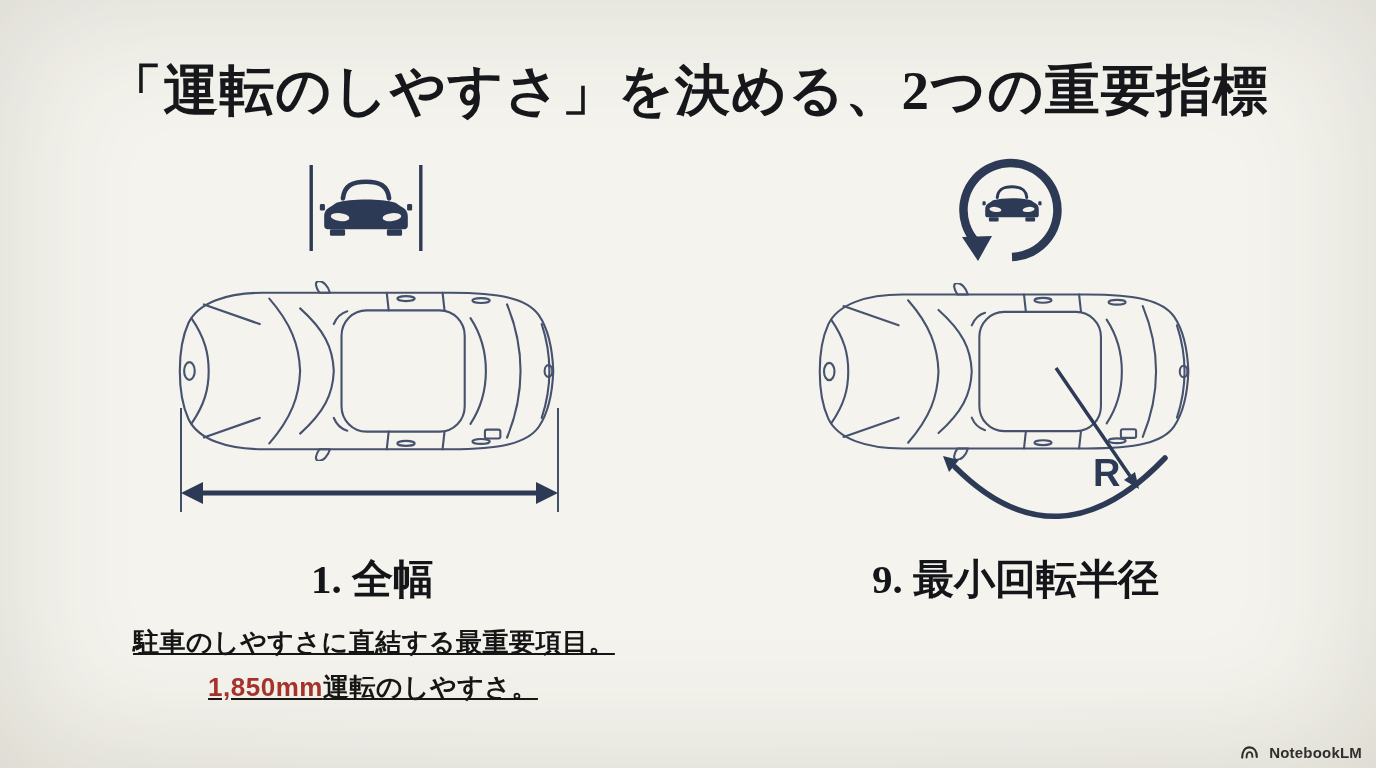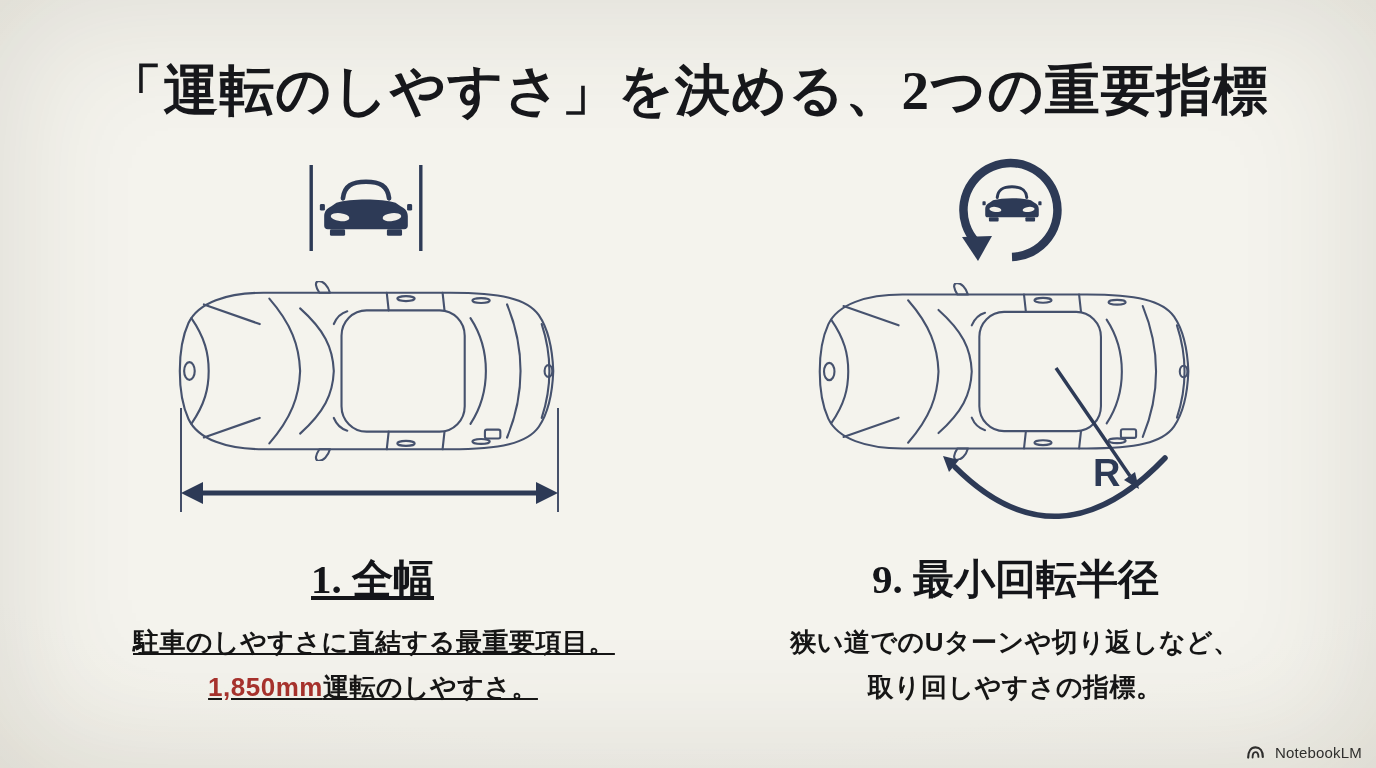--- a/index.html
+++ b/index.html
@@ -14,33 +14,33 @@
     position:absolute;top:54px;left:0;width:100%;text-align:center;
     font-family:"Liberation Serif","DejaVu Serif",serif;font-weight:700;
     font-size:55px;letter-spacing:1px;color:#17181c;white-space:nowrap;
   }
   .abs{position:absolute;}
   .heading{
     position:absolute;top:552px;width:465px;text-align:center;
     font-family:"Liberation Serif","DejaVu Serif",serif;font-weight:700;
     font-size:41px;color:#141519;white-space:nowrap;
   }
-  .heading.left{left:140px;text-decoration:underline;}
+  .heading.left{left:140px;}
   .heading.right{left:783px;}
   .desc{
     position:absolute;top:620px;width:480px;text-align:center;
     font-size:26px;font-weight:700;line-height:45px;color:#161616;
     letter-spacing:.5px;white-space:nowrap;
   }
   .desc.left{left:133px;text-decoration:underline;}
   .desc.right{left:775px;}
   .red{color:#a8322d;}
   .footer{
     position:absolute;right:14px;bottom:7px;display:flex;align-items:center;gap:10px;
-    color:#2e2e2e;font-size:15px;font-weight:400;letter-spacing:.2px;
+    color:#2e2e2e;font-size:15px;font-weight:700;letter-spacing:.2px;
   }
   svg{display:block;}
 </style>
 </head>
 <body>
 
 <div class="slide">
 
   <svg width="0" height="0" style="position:absolute" aria-hidden="true">
     <defs>
@@ -131,24 +131,20 @@
 
   <svg class="abs" style="left:925px;top:348px;" width="255" height="185" viewBox="0 0 255 185">
     <line x1="131" y1="20" x2="205" y2="128" stroke="#2d3a56" stroke-width="3.5"></line>
     <polygon points="214,141 199,132 210,124" fill="#2d3a56"></polygon>
     <path d="M 240,110 Q 133,222 30,119" fill="none" stroke="#2d3a56" stroke-width="5.5" stroke-linecap="round"></path>
     <polygon points="18,108 34,112 24,124" fill="#2d3a56"></polygon>
     <text x="168" y="138" font-family="Liberation Sans, DejaVu Sans, sans-serif" font-size="38" font-weight="700" fill="#2d3a56">R</text>
   </svg>
 
   <div class="heading right">9. 最小回転半径</div>
-  <div class="desc right">
-    <span>狭い道でのUターンや切り返しなど、</span><br>
-    <span>取り回しやすさの指標。</span>
-  </div>
 
   <div class="footer">
     <svg width="19" height="15" viewBox="0 0 26 20">
       <path d="M 3,17 C 3,8 7,3 13,3 C 19,3 23,8 23,16" fill="none" stroke="#2e2e2e" stroke-width="3" stroke-linecap="round"></path>
       <path d="M 9,17 C 9,12 10.5,9.5 13,9.5 C 15.5,9.5 17,12 17,16" fill="none" stroke="#2e2e2e" stroke-width="2.6" stroke-linecap="round"></path>
     </svg>
     <span>NotebookLM</span>
   </div>
 
 </div>

